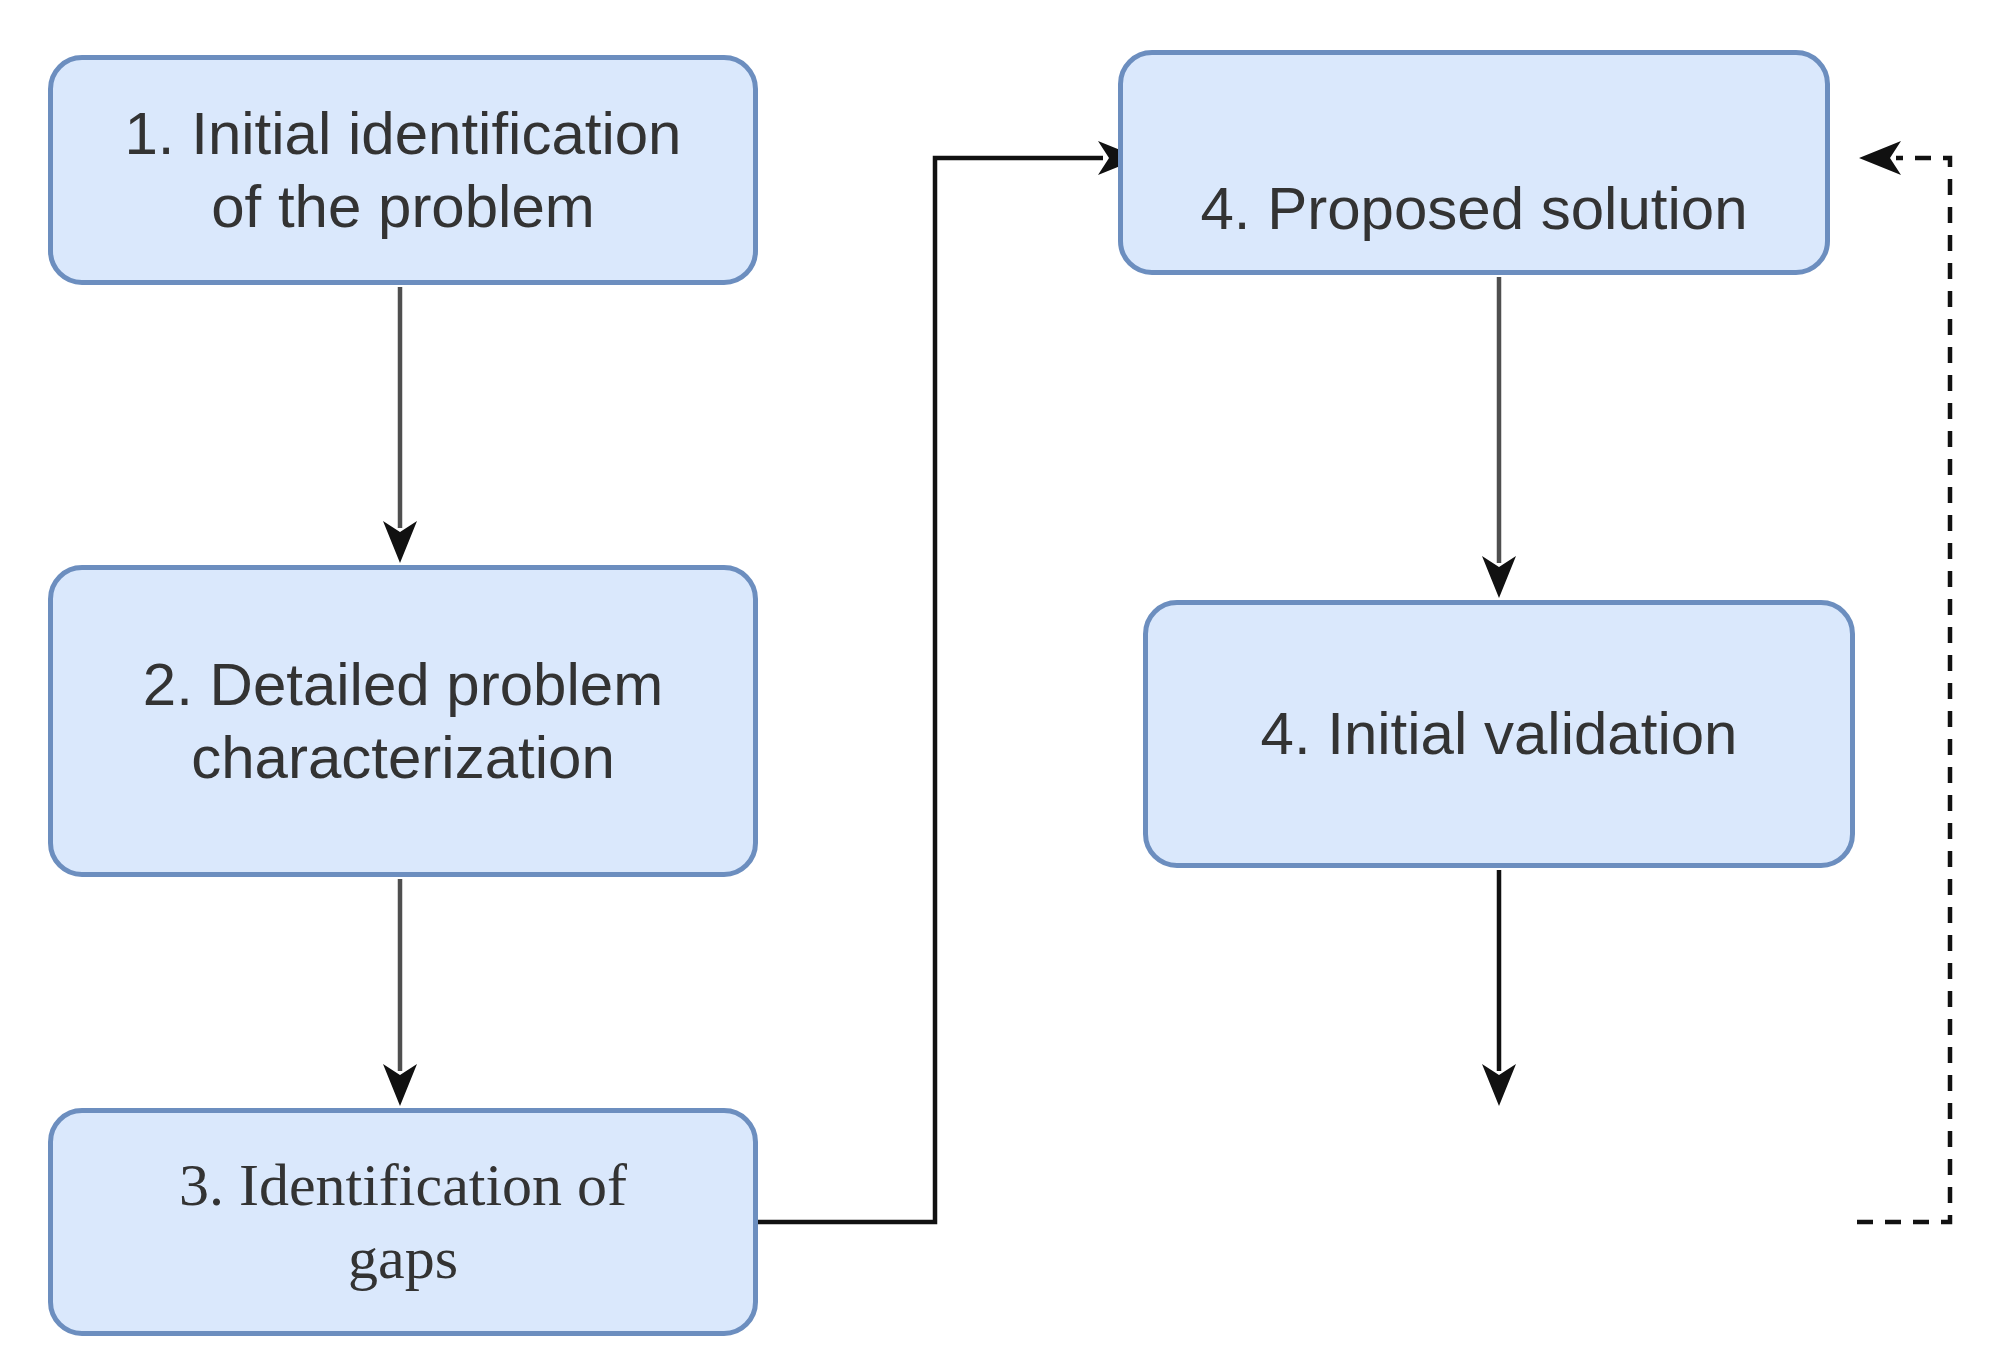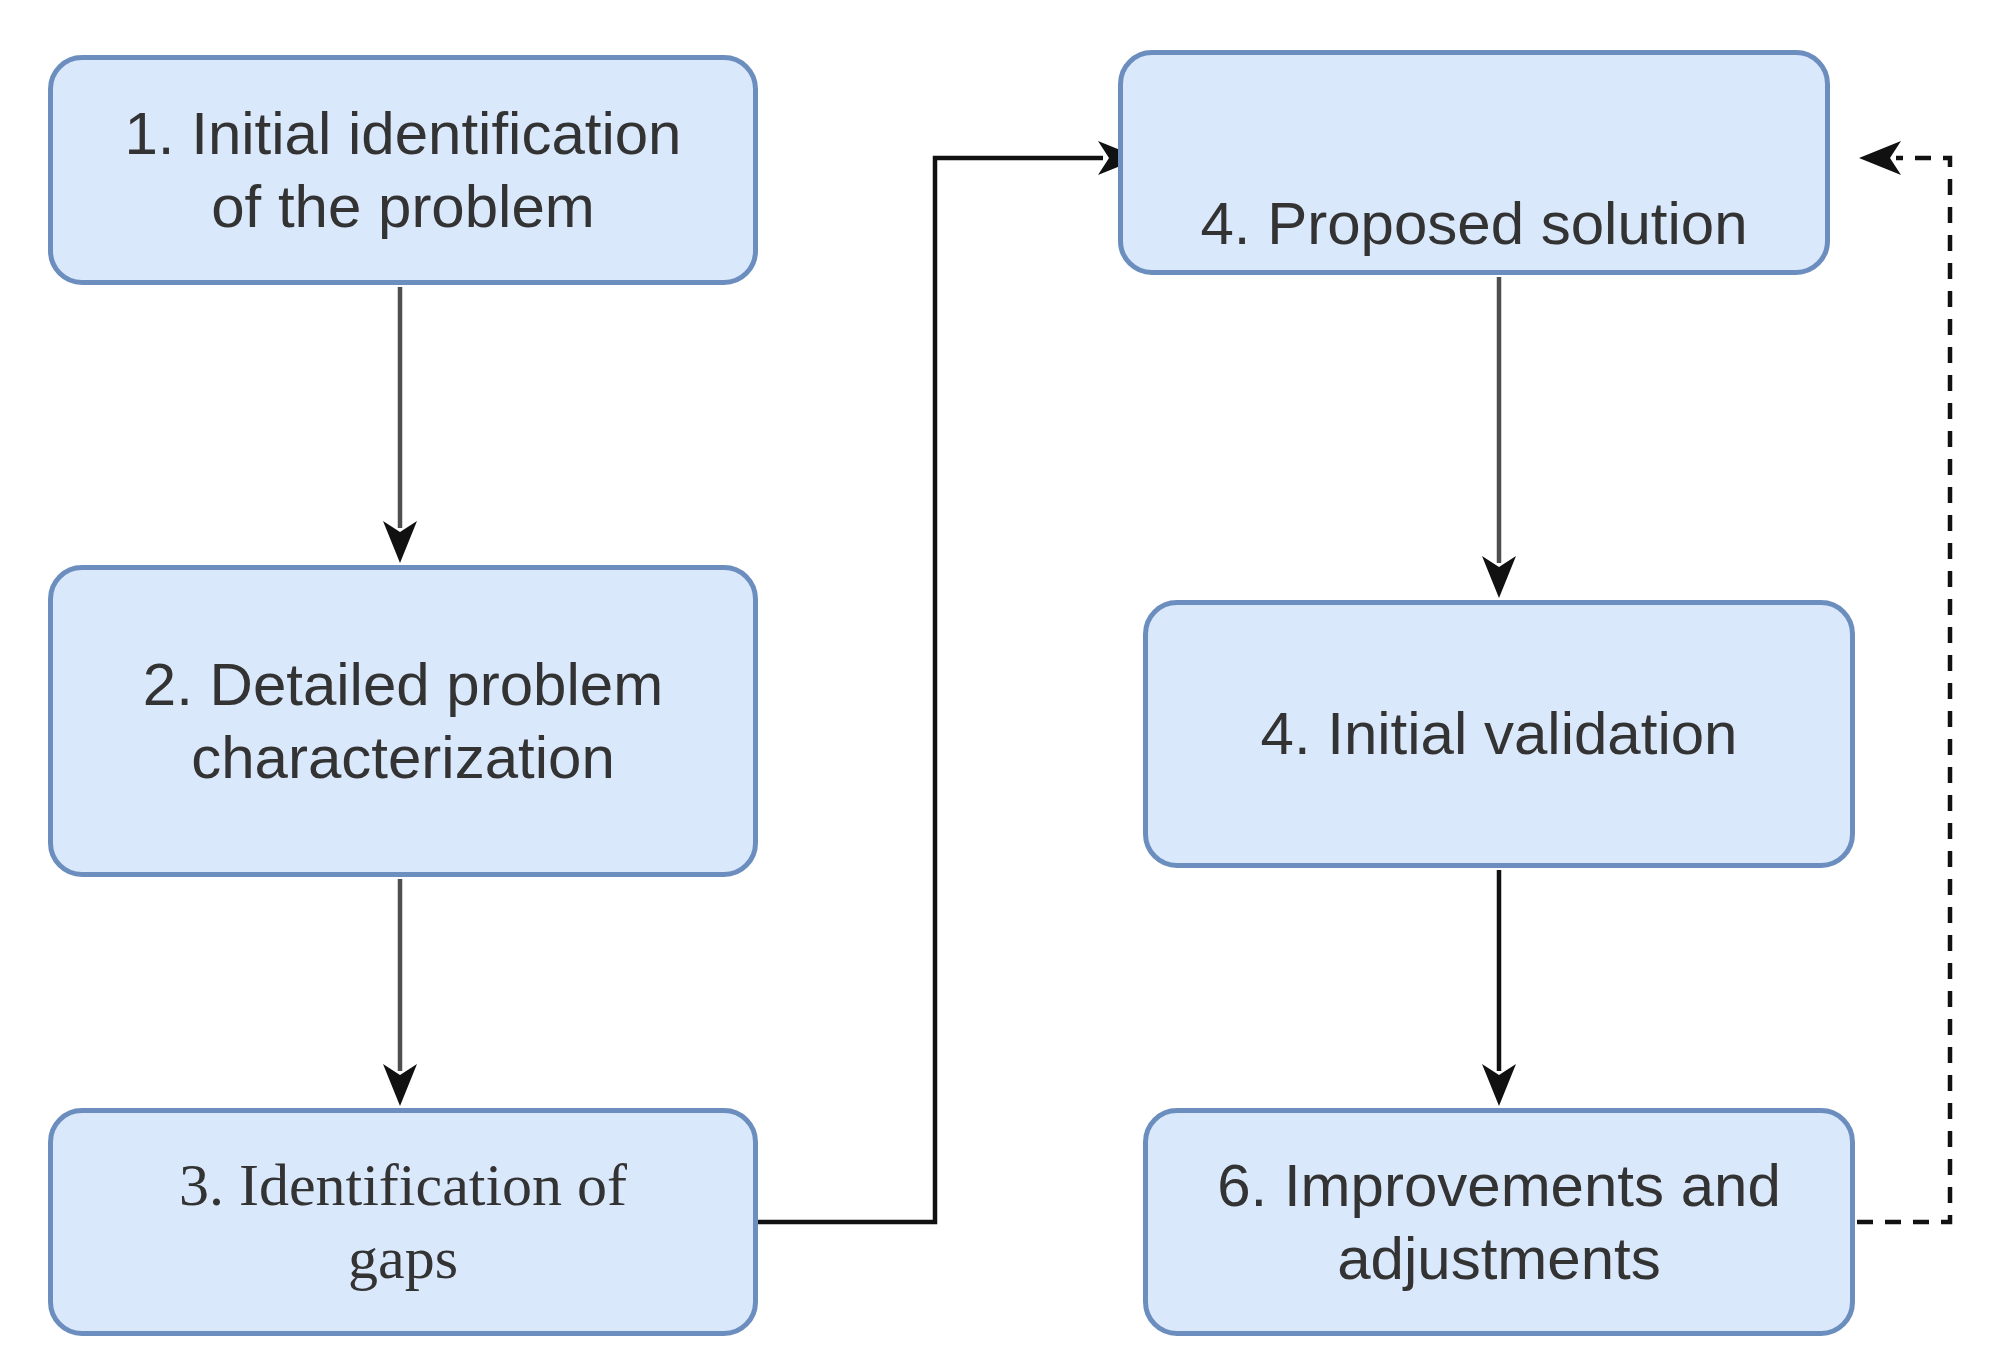--- a/index.html
+++ b/index.html
@@ -29,21 +29,21 @@
     background: var(--node-fill, #dae8fc);
     border: 5px solid var(--node-stroke, #6c8ebf);
     border-radius: 34px;
     display: flex;
     align-items: center;
     justify-content: center;
     text-align: center;
     color: var(--text-color, #333333);
     font-size: 60px;
     line-height: 1.22;
-    padding: 10px 24px;
+    padding: 25px 24px;
   }
   .node-label {
     white-space: pre-line;
   }
   
   .n1 { left: 48px;   top: 55px;   width: 710px; height: 230px; }
   .n2 { left: 48px;   top: 565px;  width: 710px; height: 312px; }
   .n3 { left: 48px;   top: 1108px; width: 710px; height: 228px; font-family: Liberation Serif, serif; }
   .n4 { left: 1118px; top: 50px;   width: 712px; height: 225px; align-items: flex-end; }
   .n5 { left: 1143px; top: 600px;  width: 712px; height: 268px; }
@@ -115,18 +115,14 @@
   </div>
 
   <div class="node n4">
     <span class="node-label">4. Proposed solution</span>
   </div>
 
   <div class="node n5">
     <span class="node-label">4. Initial validation</span>
   </div>
 
-  <div class="node n6">
-    <span class="node-label">6. Improvements and
-adjustments</span>
-  </div>
 
 </div>
 
 </body></html>

